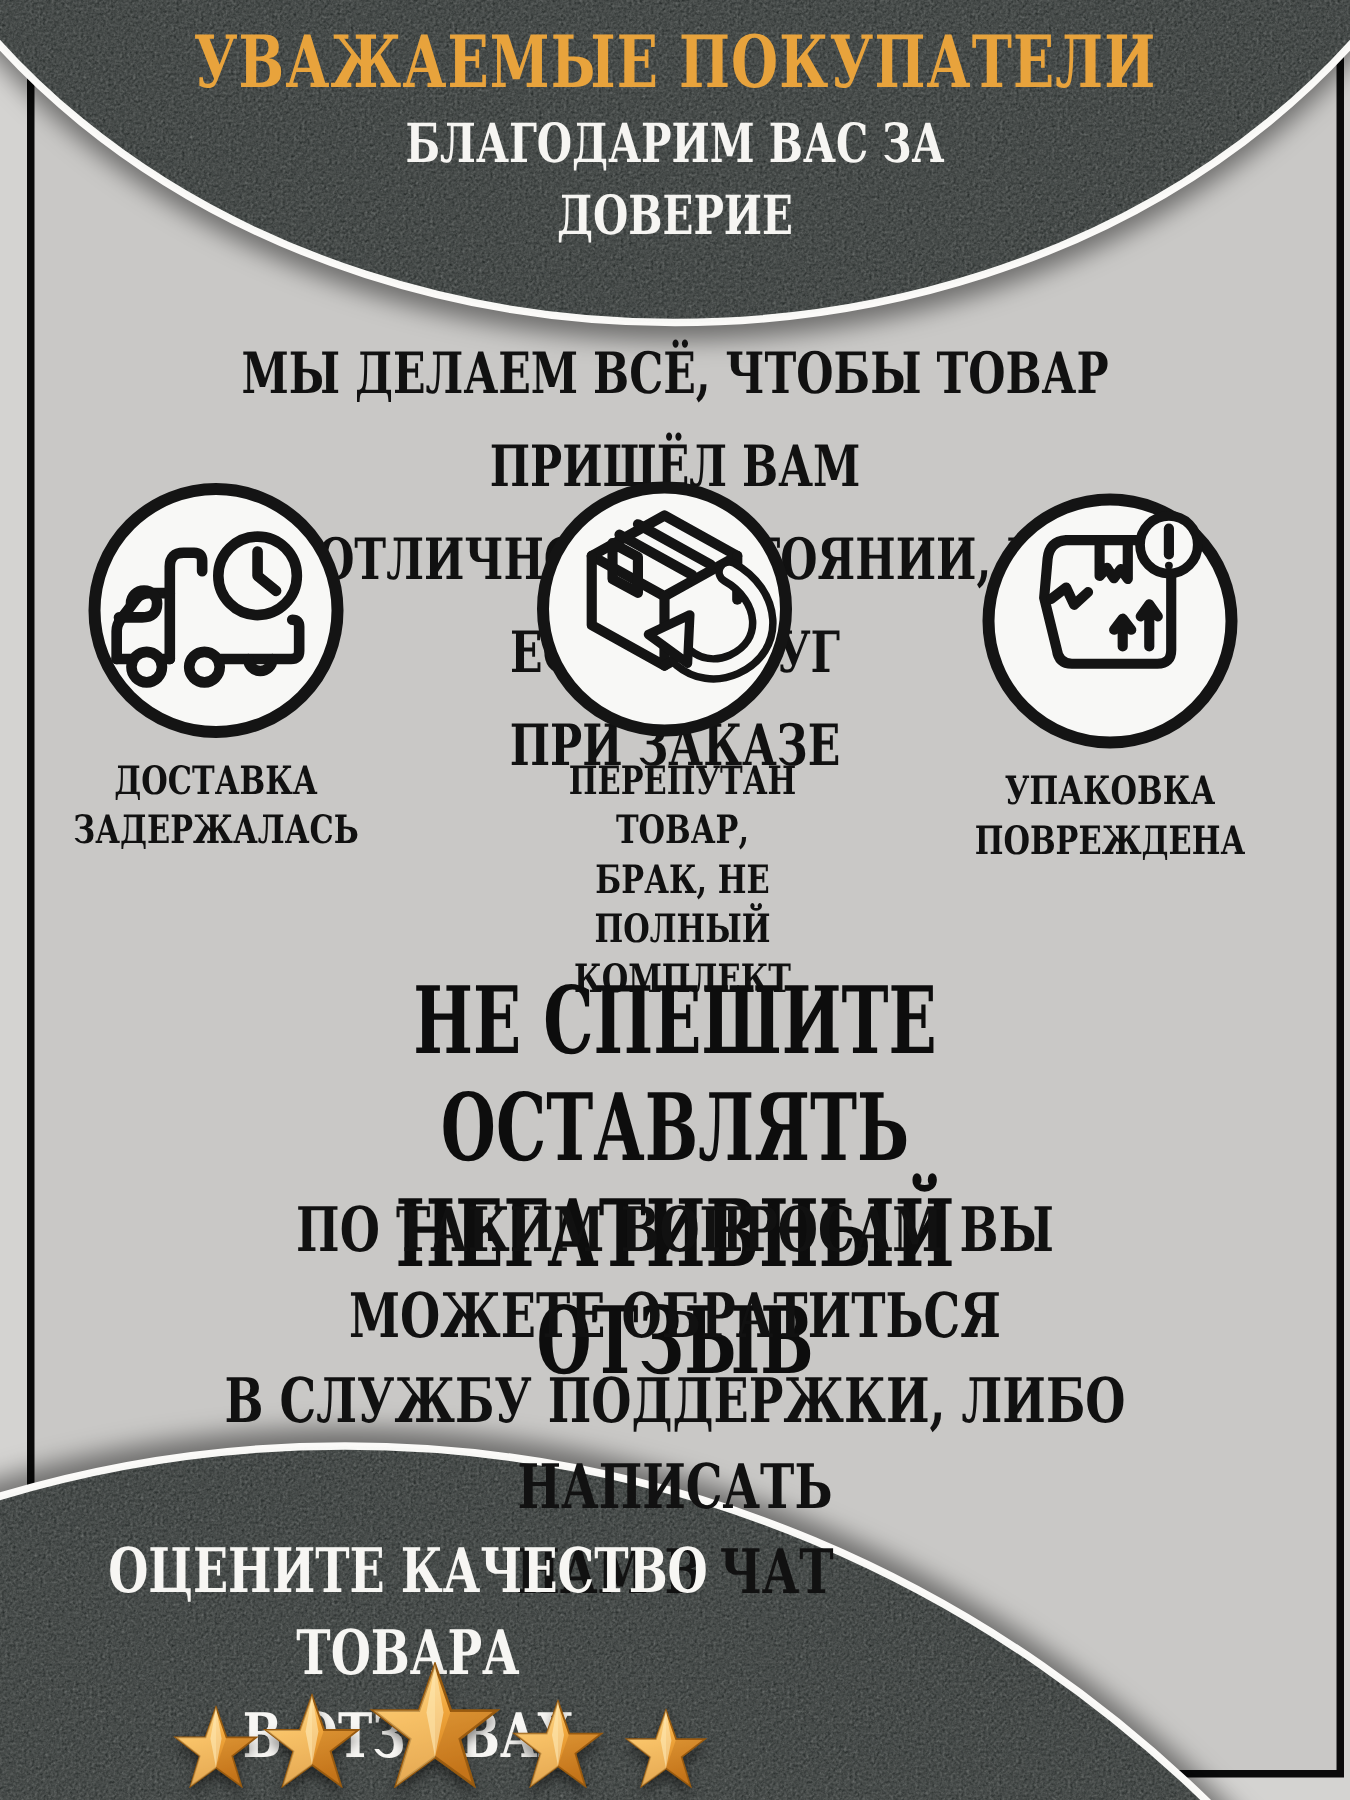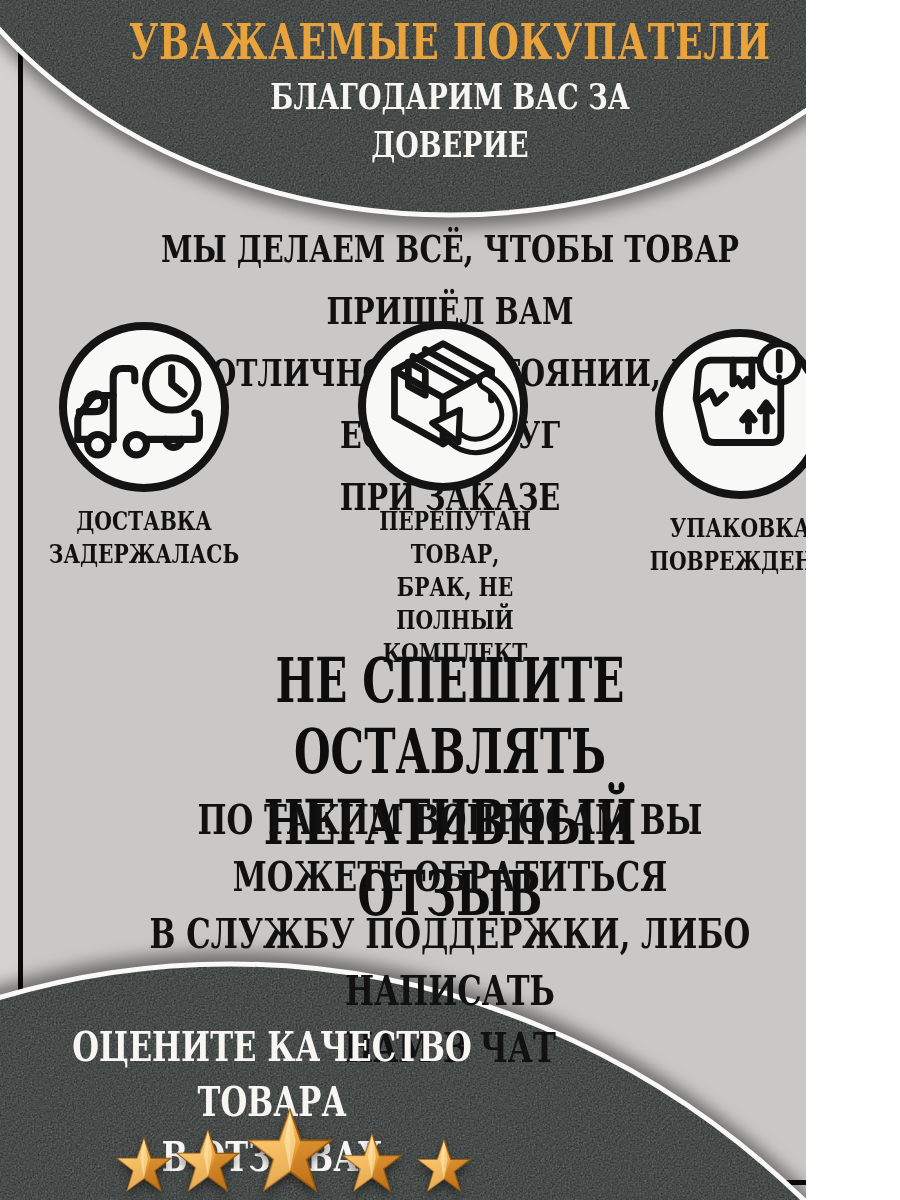--- a/index.html
+++ b/index.html
@@ -1,17 +1,17 @@
 <!DOCTYPE html>
 <html><head>
 <meta charset="utf-8">
 <style>
   html,body{margin:0;padding:0;}
   body{width:900px;height:1200px;font-family:"DejaVu Serif", serif;}
-  .canvas{position:relative;width:806px;height:1200px;background:#d4d3d1;overflow:hidden;}
+  .canvas{position:relative;width:900px;height:1200px;background:#d4d3d1;overflow:hidden;}
   .inner-bg{position:absolute;left:23px;top:0;width:868px;height:1180px;background:#c9c8c6;z-index:0;}
   .frame{position:absolute;left:18px;top:-20px;width:878px;height:1205px;border:5px solid #0a0a0a;box-sizing:border-box;z-index:1;}
   .bg-svg{position:absolute;left:0;top:0;z-index:2;}
   .txt{position:absolute;text-align:center;font-weight:bold;white-space:pre-line;z-index:3;}
   .cond{transform:scaleX(0.75);transform-origin:50% 50%;}
   .hdr-title{left:0;width:900px;top:16px;font-size:48px;line-height:52px;color:#e8a33c;letter-spacing:1px;}
   .hdr-sub{left:0;width:900px;top:72px;font-size:36px;line-height:48px;color:#f6f5f2;}
   .intro{left:40px;width:820px;top:218px;font-size:38px;line-height:62px;color:#111;}
   .issue-circle{position:absolute;width:154px;height:154px;border:8px solid #141414;border-radius:50%;background:#f8f8f6;z-index:3;}
   .issue-label{position:absolute;font-size:26px;line-height:33px;color:#111;font-weight:bold;text-align:center;white-space:pre-line;z-index:3;transform:scaleX(0.78);transform-origin:50% 50%;}

